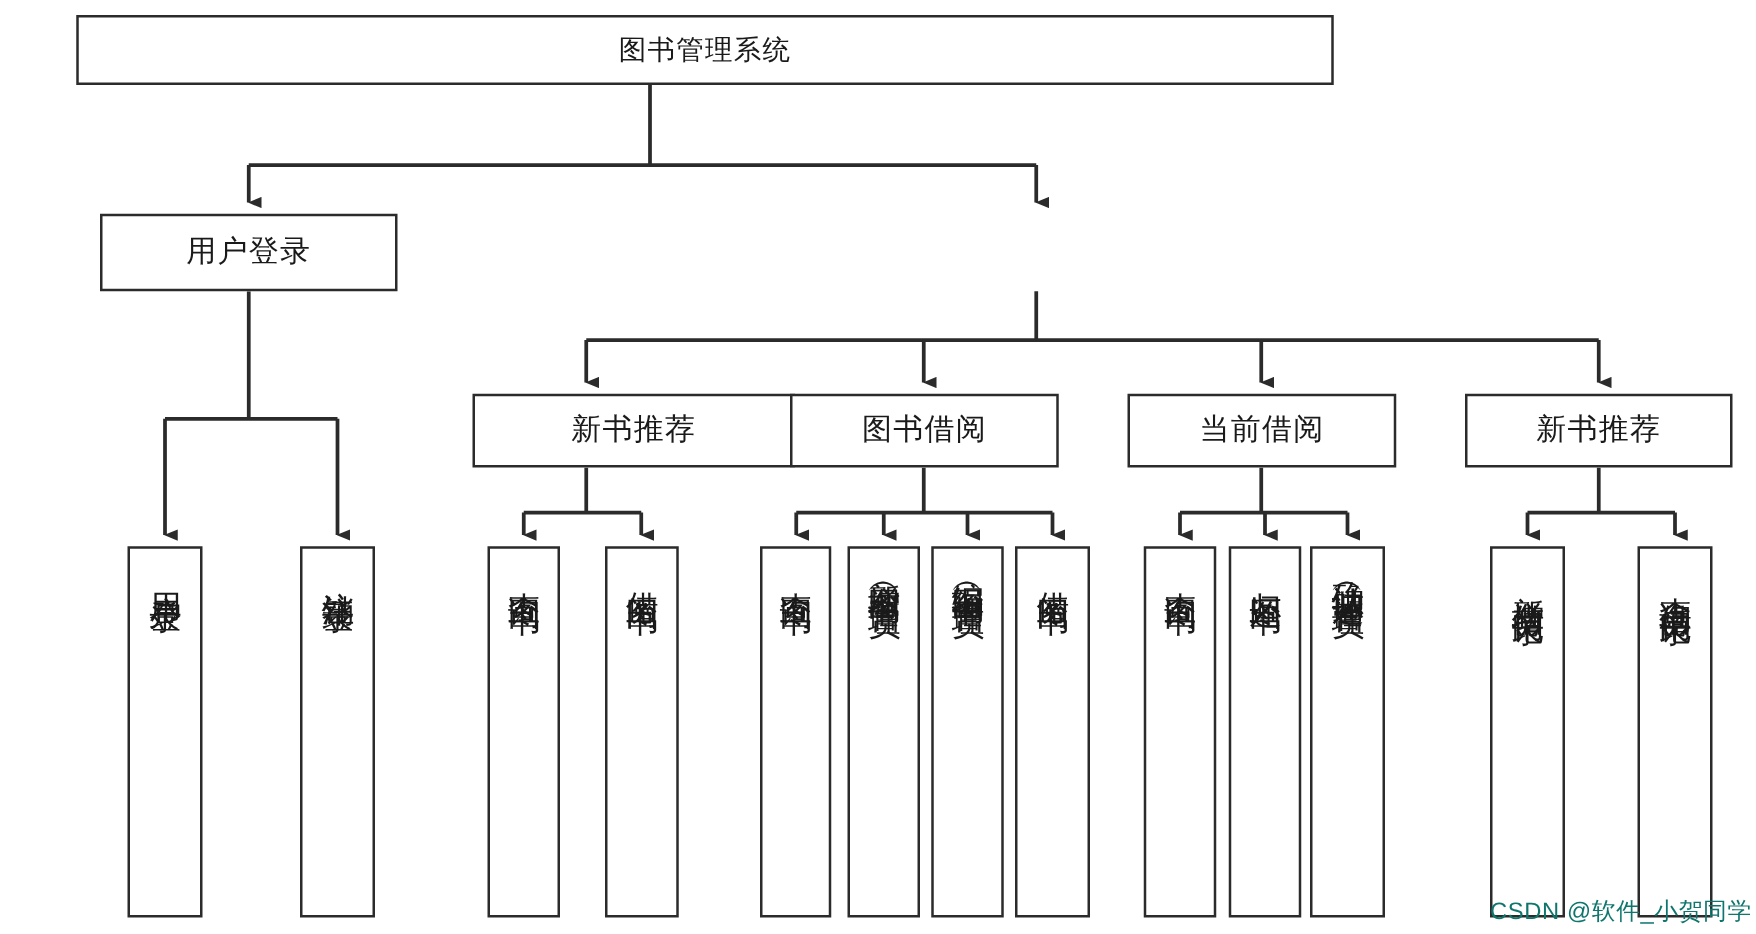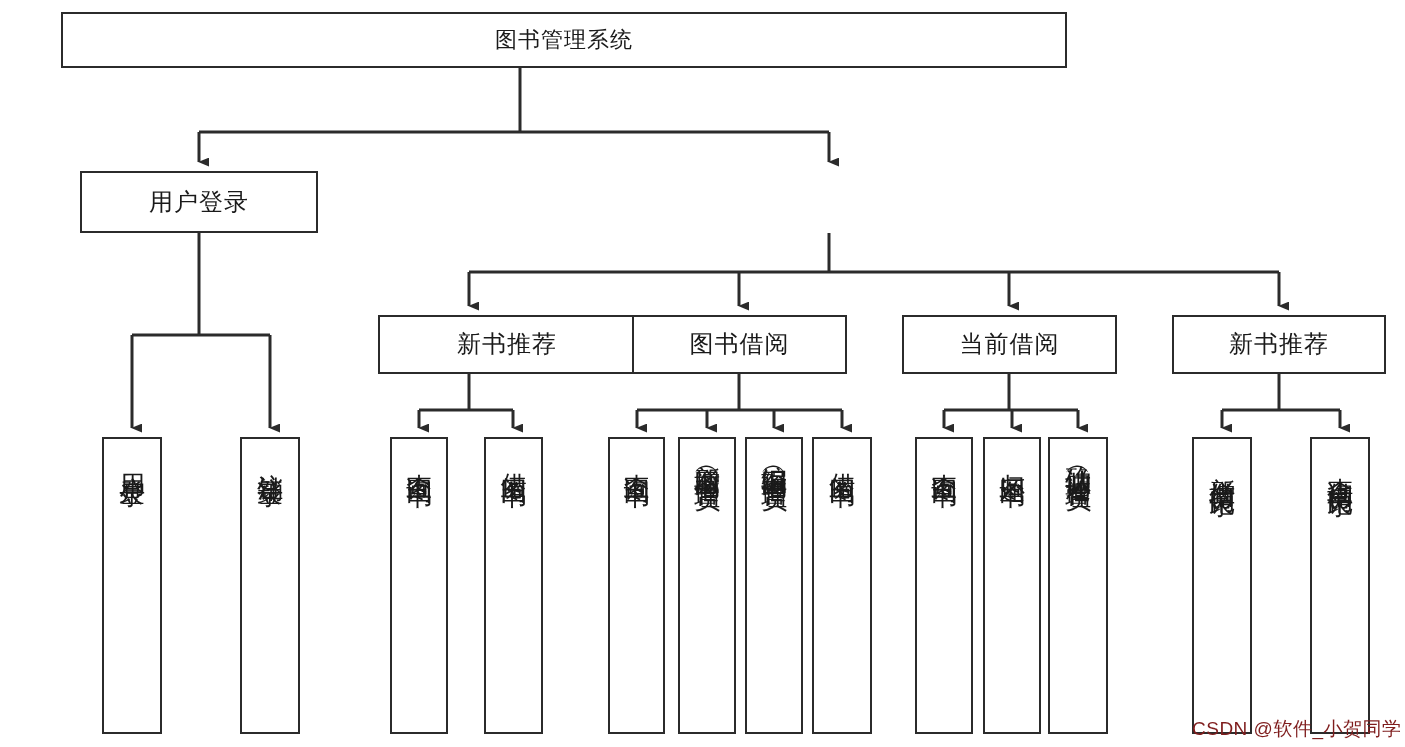--- a/index.html
+++ b/index.html
@@ -49,21 +49,21 @@
     text-orientation:upright;
     font-size:26px;
     line-height:1.22;
     letter-spacing:3px;
     color:#1a1a1a;
     white-space:nowrap;
   }
   .watermark{
     position:absolute;
     font-size:19px;
-    color:#7f1d1d;
+    color:#0f766e;
     letter-spacing:0.5px;
     white-space:nowrap;
     z-index:5;
     font-family:"Liberation Sans","DejaVu Sans",sans-serif;
   }
 </style>
 </head>
 <body>
 
 <div id="canvas">

